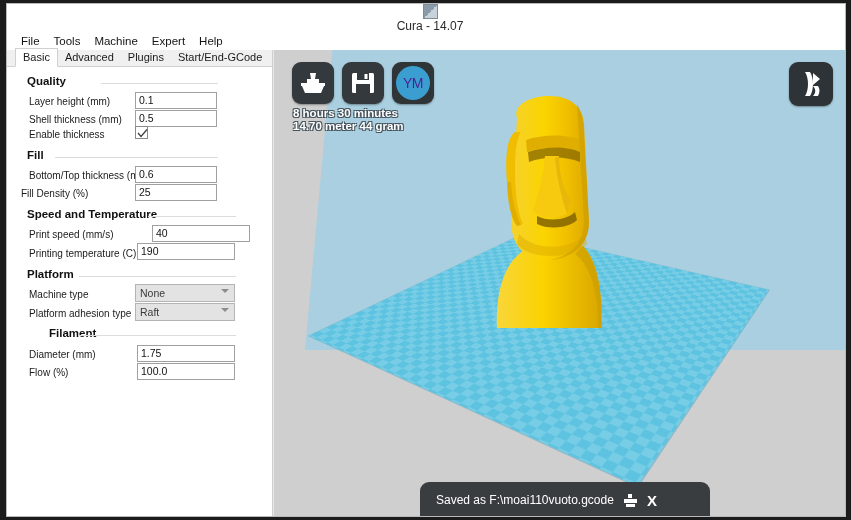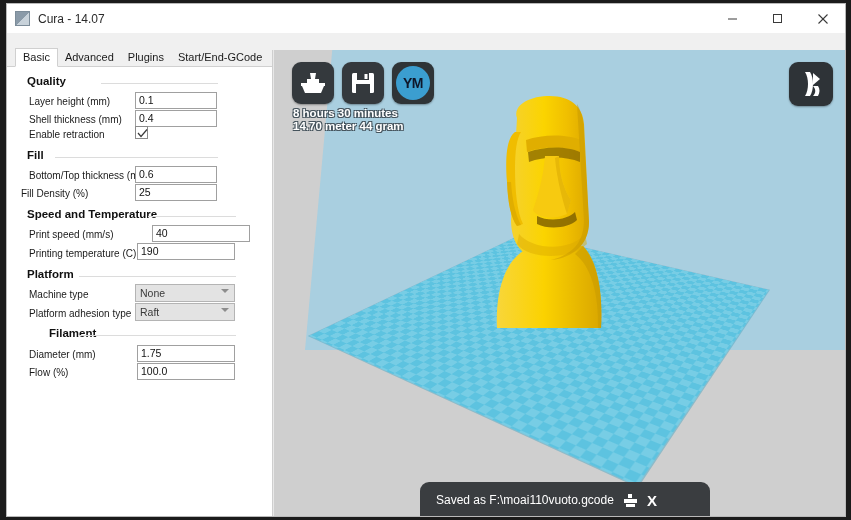--- a/index.html
+++ b/index.html
@@ -24,21 +24,21 @@
     background: #f0f0f0;
     border: 1px solid #b9b9b9;
     overflow: hidden;
   }
 
   
   #titlebar {
     position: absolute; left: 0; top: 0;
     width: 100%; height: 29px;
     background: #ffffff;
-    display: flex; align-items: center;
+    display: flex; align-items: center; flex-direction: column;
   }
   #title-icon {
     width: 15px; height: 15px; margin-left: 8px;
     background: linear-gradient(135deg,#8a9aa8 0%, #8a9aa8 50%, #c8d2da 50%, #c8d2da 100%);
     border: 1px solid #7c8c99;
     flex: none;
   }
   #title-text {
     margin-left: 8px;
     font-size: 12px; color: #2a2a2a;
@@ -219,21 +219,21 @@
     border-radius: 9px;
     background: #34393d;
     display: flex; align-items: center; justify-content: center;
     box-shadow: 0 1px 2px rgba(0,0,0,.35);
   }
   .vbtn.ym { background: #2f3437; }
   .ym-circle {
     width: 34px; height: 34px; border-radius: 50%;
     background: #3b9ed0;
     display: flex; align-items: center; justify-content: center;
-    color: #0f172a; font-size: 14px; font-weight: bold;
+    color: #4c1d95; font-size: 14px; font-weight: normal;
     letter-spacing: -.5px;
   }
 
   
   #stats {
     position: absolute; left: 18px; top: 57px;
     font-size: 11.5px; font-weight: bold; color: #ffffff;
     line-height: 13px;
     text-shadow:
       -1px -1px 0 #45535c, 1px -1px 0 #45535c,
@@ -300,41 +300,48 @@
         </div>
         <div class="wbtn">
           <svg width="12" height="12" viewBox="0 0 12 12">
               <line x1="1.5" y1="1.5" x2="10.5" y2="10.5" stroke="#3a3a3a" stroke-width="1.1"></line>
               <line x1="10.5" y1="1.5" x2="1.5" y2="10.5" stroke="#3a3a3a" stroke-width="1.1"></line>
             </svg>
         </div>
       </div>
     </div>
 
+    <div id="menubar">
+      <div class="menuitem">File</div>
+      <div class="menuitem">Tools</div>
+      <div class="menuitem">Machine</div>
+      <div class="menuitem">Expert</div>
+      <div class="menuitem">Help</div>
+    </div>
 
     <div id="tabstrip">
       <div class="tab active">Basic</div>
       <div class="tab">Advanced</div>
       <div class="tab">Plugins</div>
       <div class="tab">Start/End-GCode</div>
     </div>
 
     <div id="panel">
       <div id="panel-inner">
 
         <div class="group-head" style="left:20px; top:8px;">Quality</div>
         <div class="group-rule" style="left:94px; top:16px; width:117px;"></div>
 
         <div class="flabel" style="left:22px; top:29px;">Layer height (mm)</div>
         <div class="finput" style="left:128px; top:25px; width:82px; height:17px;">0.1</div>
 
         <div class="flabel" style="left:22px; top:47px;">Shell thickness (mm)</div>
-        <div class="finput" style="left:128px; top:43px; width:82px; height:17px;">0.4</div>
-
-        <div class="flabel" style="left:22px; top:62px;">Enable retraction</div>
+        <div class="finput" style="left:128px; top:43px; width:82px; height:17px;">0.5</div>
+
+        <div class="flabel" style="left:22px; top:62px;">Enable thickness</div>
         <div class="fcheck" style="left:128px; top:59px;">
           <svg width="11" height="11" viewBox="0 0 11 11">
               <polyline points="1,5 4,8.5 10,1.5" fill="none" stroke="#3a3a3a" stroke-width="1.2"></polyline>
             </svg>
         </div>
 
         <div class="group-head" style="left:20px; top:82px;">Fill</div>
         <div class="group-rule" style="left:48px; top:90px; width:163px;"></div>
 
         <div class="flabel" style="left:22px; top:103px;">Bottom/Top thickness (mm)</div>

